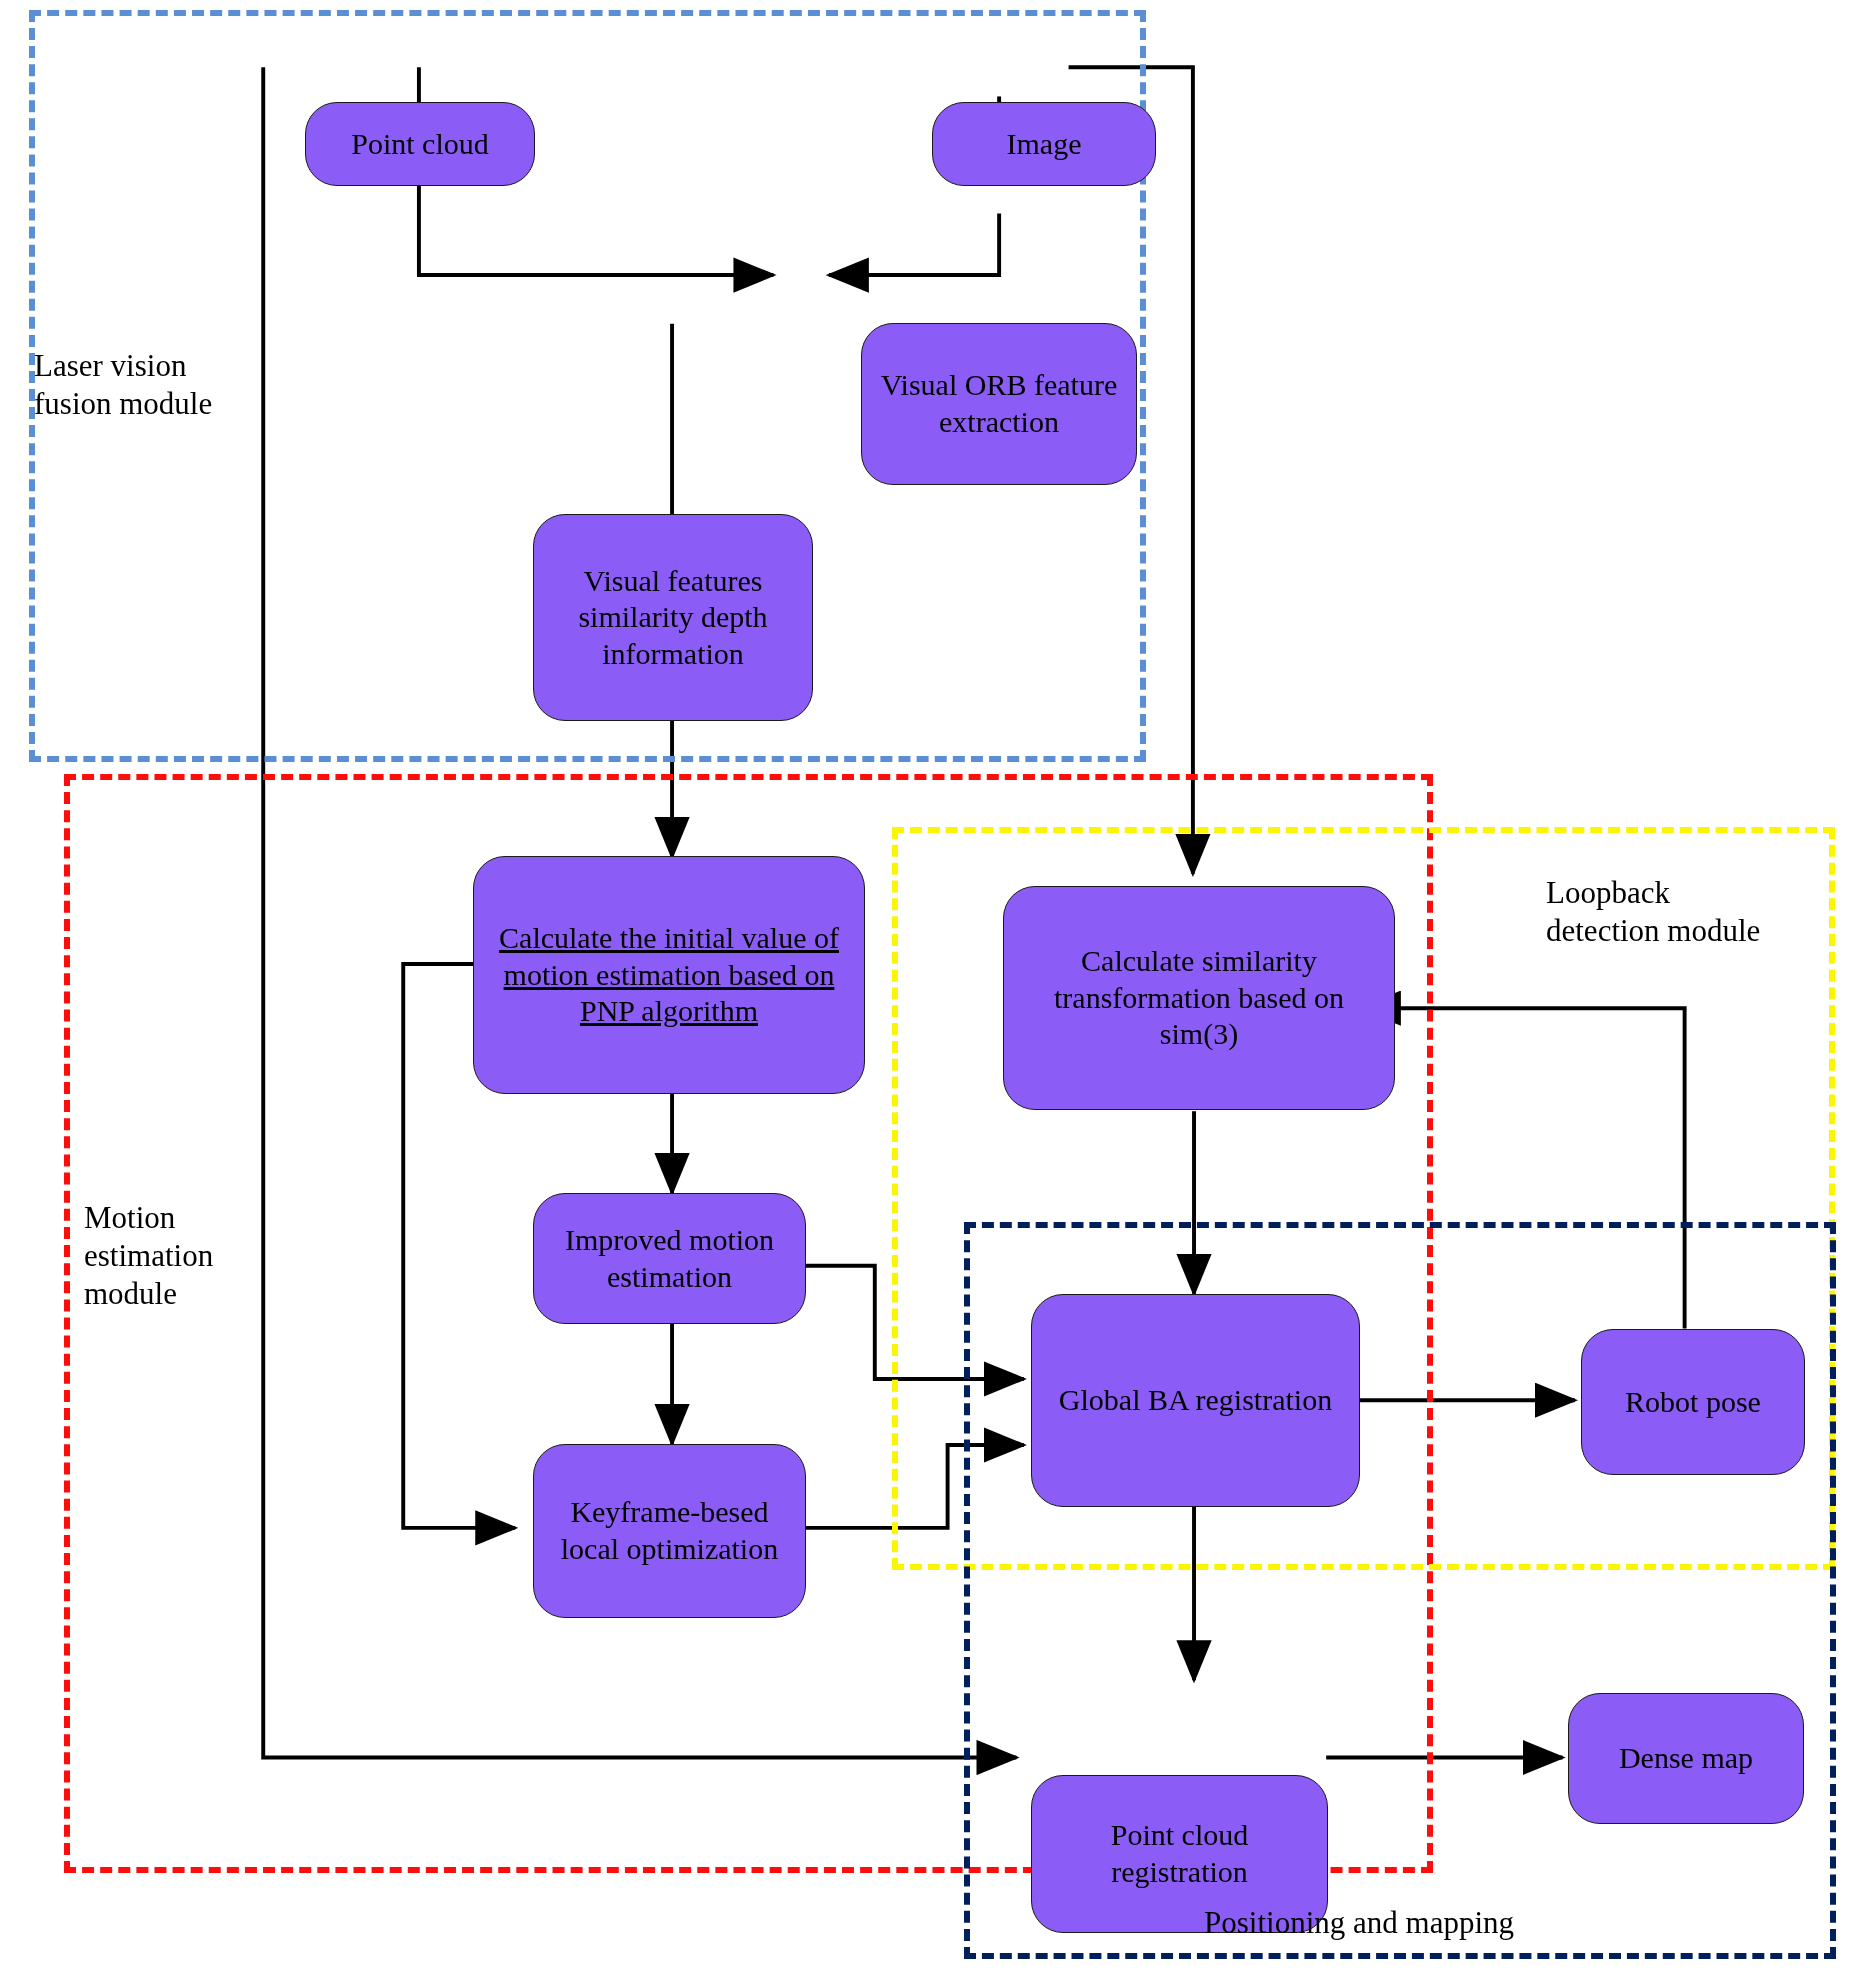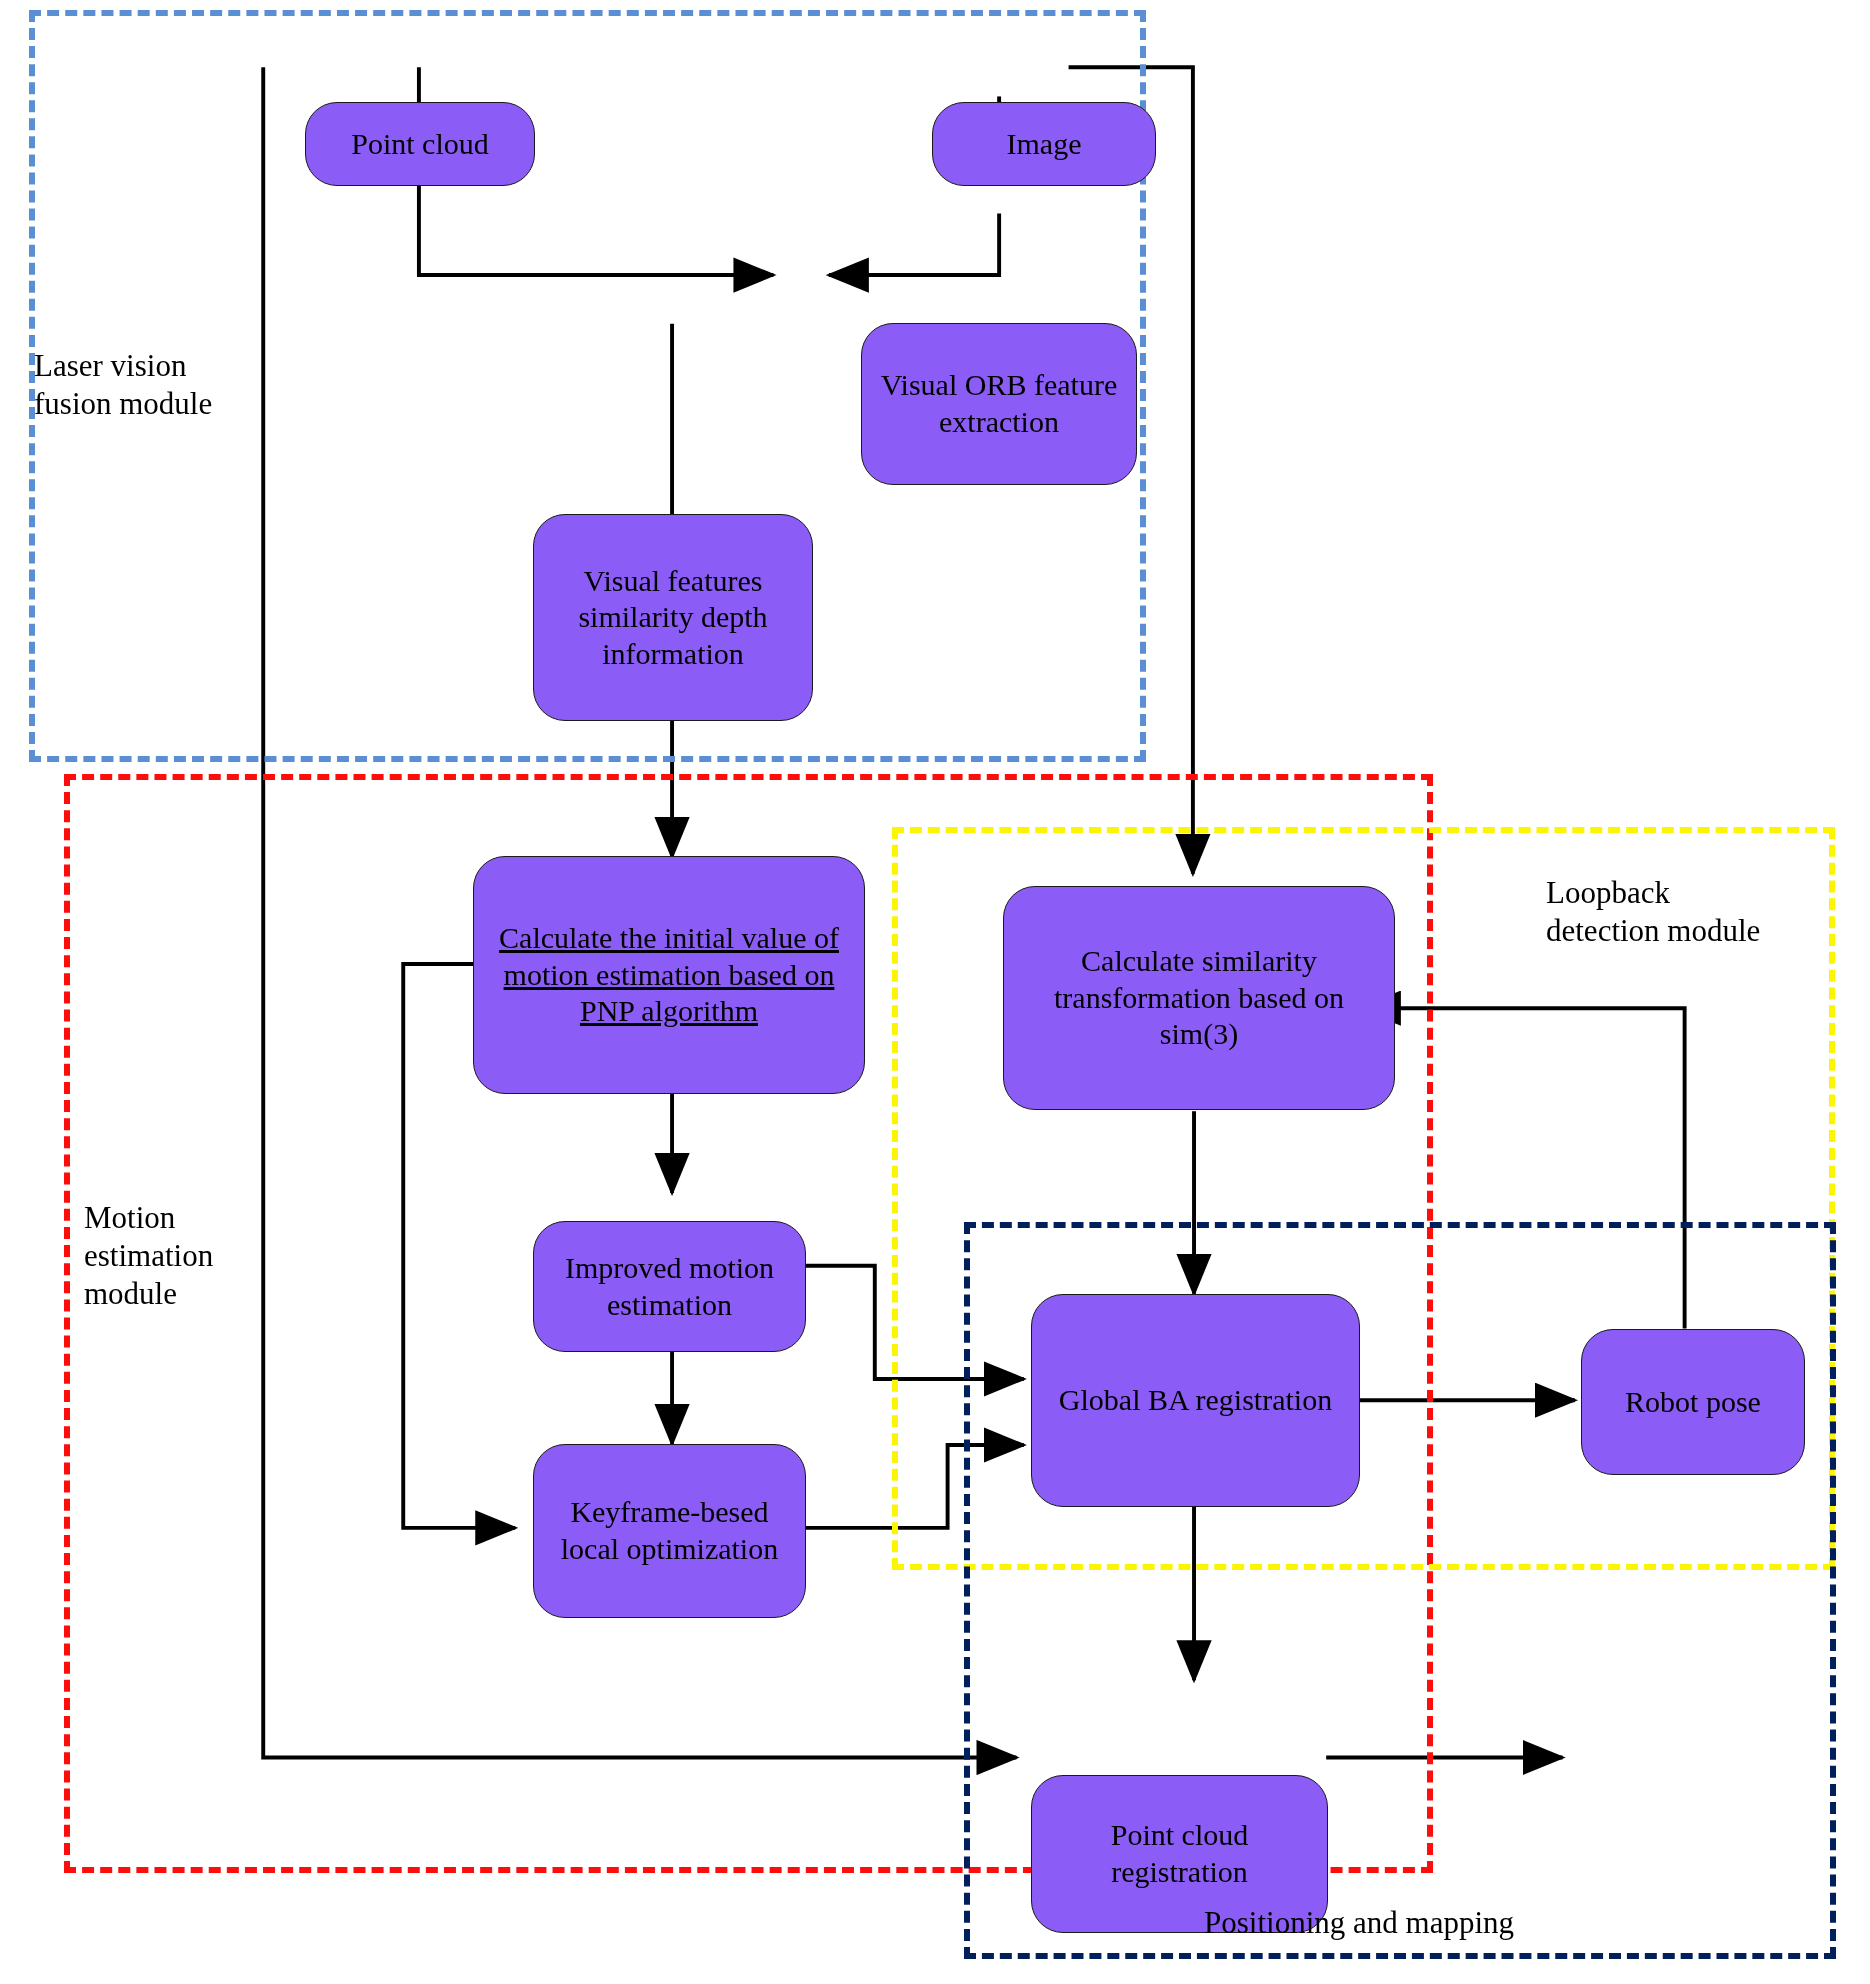--- a/index.html
+++ b/index.html
@@ -131,25 +131,26 @@
   <div class="node" style="left:932px; top:102px; width:224px; height:84px;">Image</div>
 
   <div class="node" style="left:861px; top:323px; width:276px; height:162px;">Visual ORB feature extraction</div>
 
   <div class="node" style="left:533px; top:514px; width:280px; height:207px;">Visual features similarity depth information</div>
 
   <div class="node" style="left:473px; top:856px; width:392px; height:238px;text-decoration:underline;">Calculate the initial value of motion estimation based on PNP algorithm</div>
 
   <div class="node" style="left:1003px; top:886px; width:392px; height:224px;">Calculate similarity transformation based on sim(3)</div>
 
-  <div class="node" style="left:533px; top:1193px; width:273px; height:131px;margin-top:28px;">Improved motion estimation</div>
+  <div class="node" style="left:533px; top:1193px; width:273px; height:131px;">Improved motion estimation</div>
 
   <div class="node" style="left:533px; top:1444px; width:273px; height:174px;">Keyframe-besed local optimization</div>
 
   <div class="node" style="left:1031px; top:1294px; width:329px; height:213px;">Global BA registration</div>
 
   <div class="node" style="left:1581px; top:1329px; width:224px; height:146px;">Robot pose</div>
 
   <div class="node" style="left:1031px; top:1775px; width:297px; height:158px;">Point cloud registration</div>
 
+  <div class="node" style="left:1568px; top:1693px; width:236px; height:131px;">Dense map</div>
 
 </div>
 
 
 </body></html>

